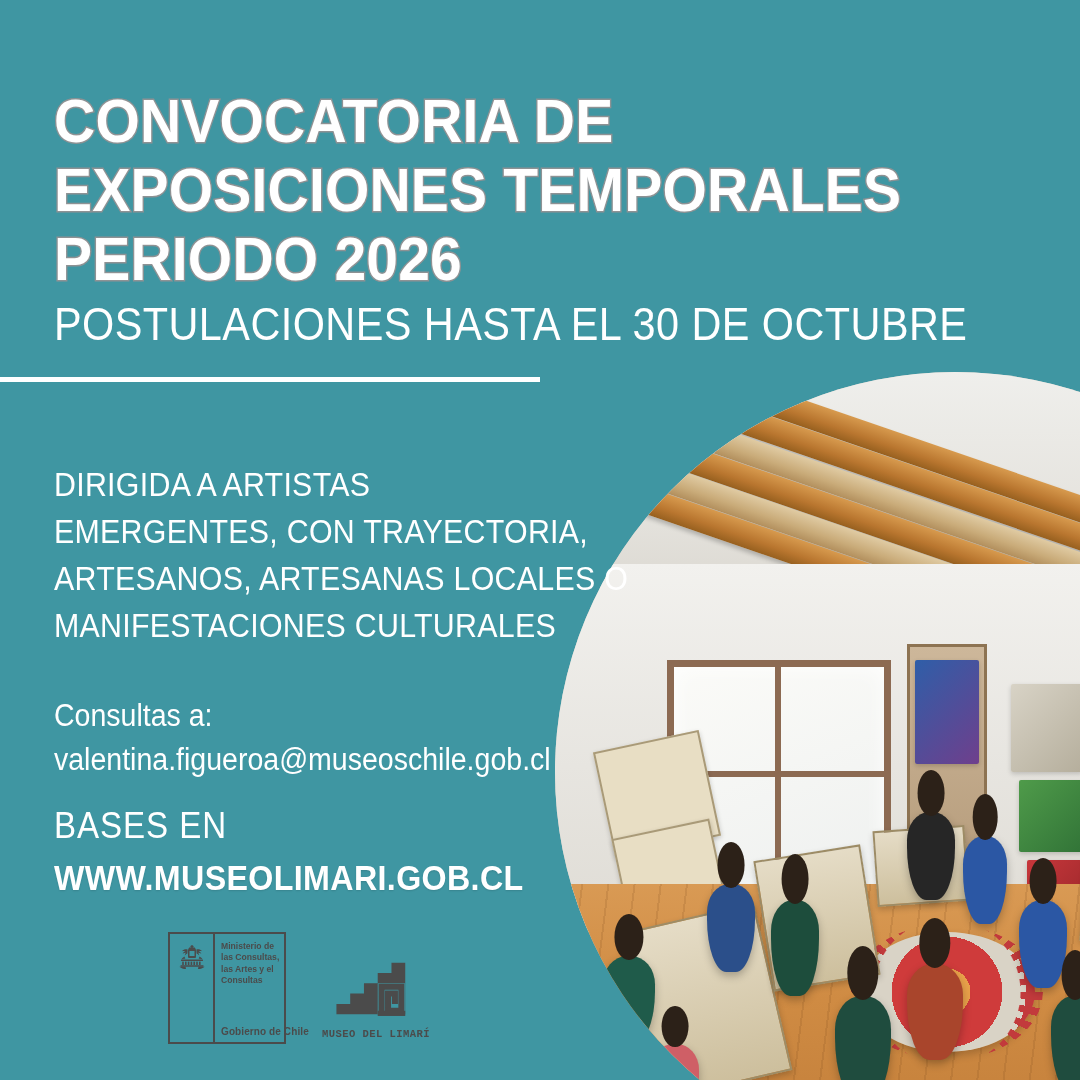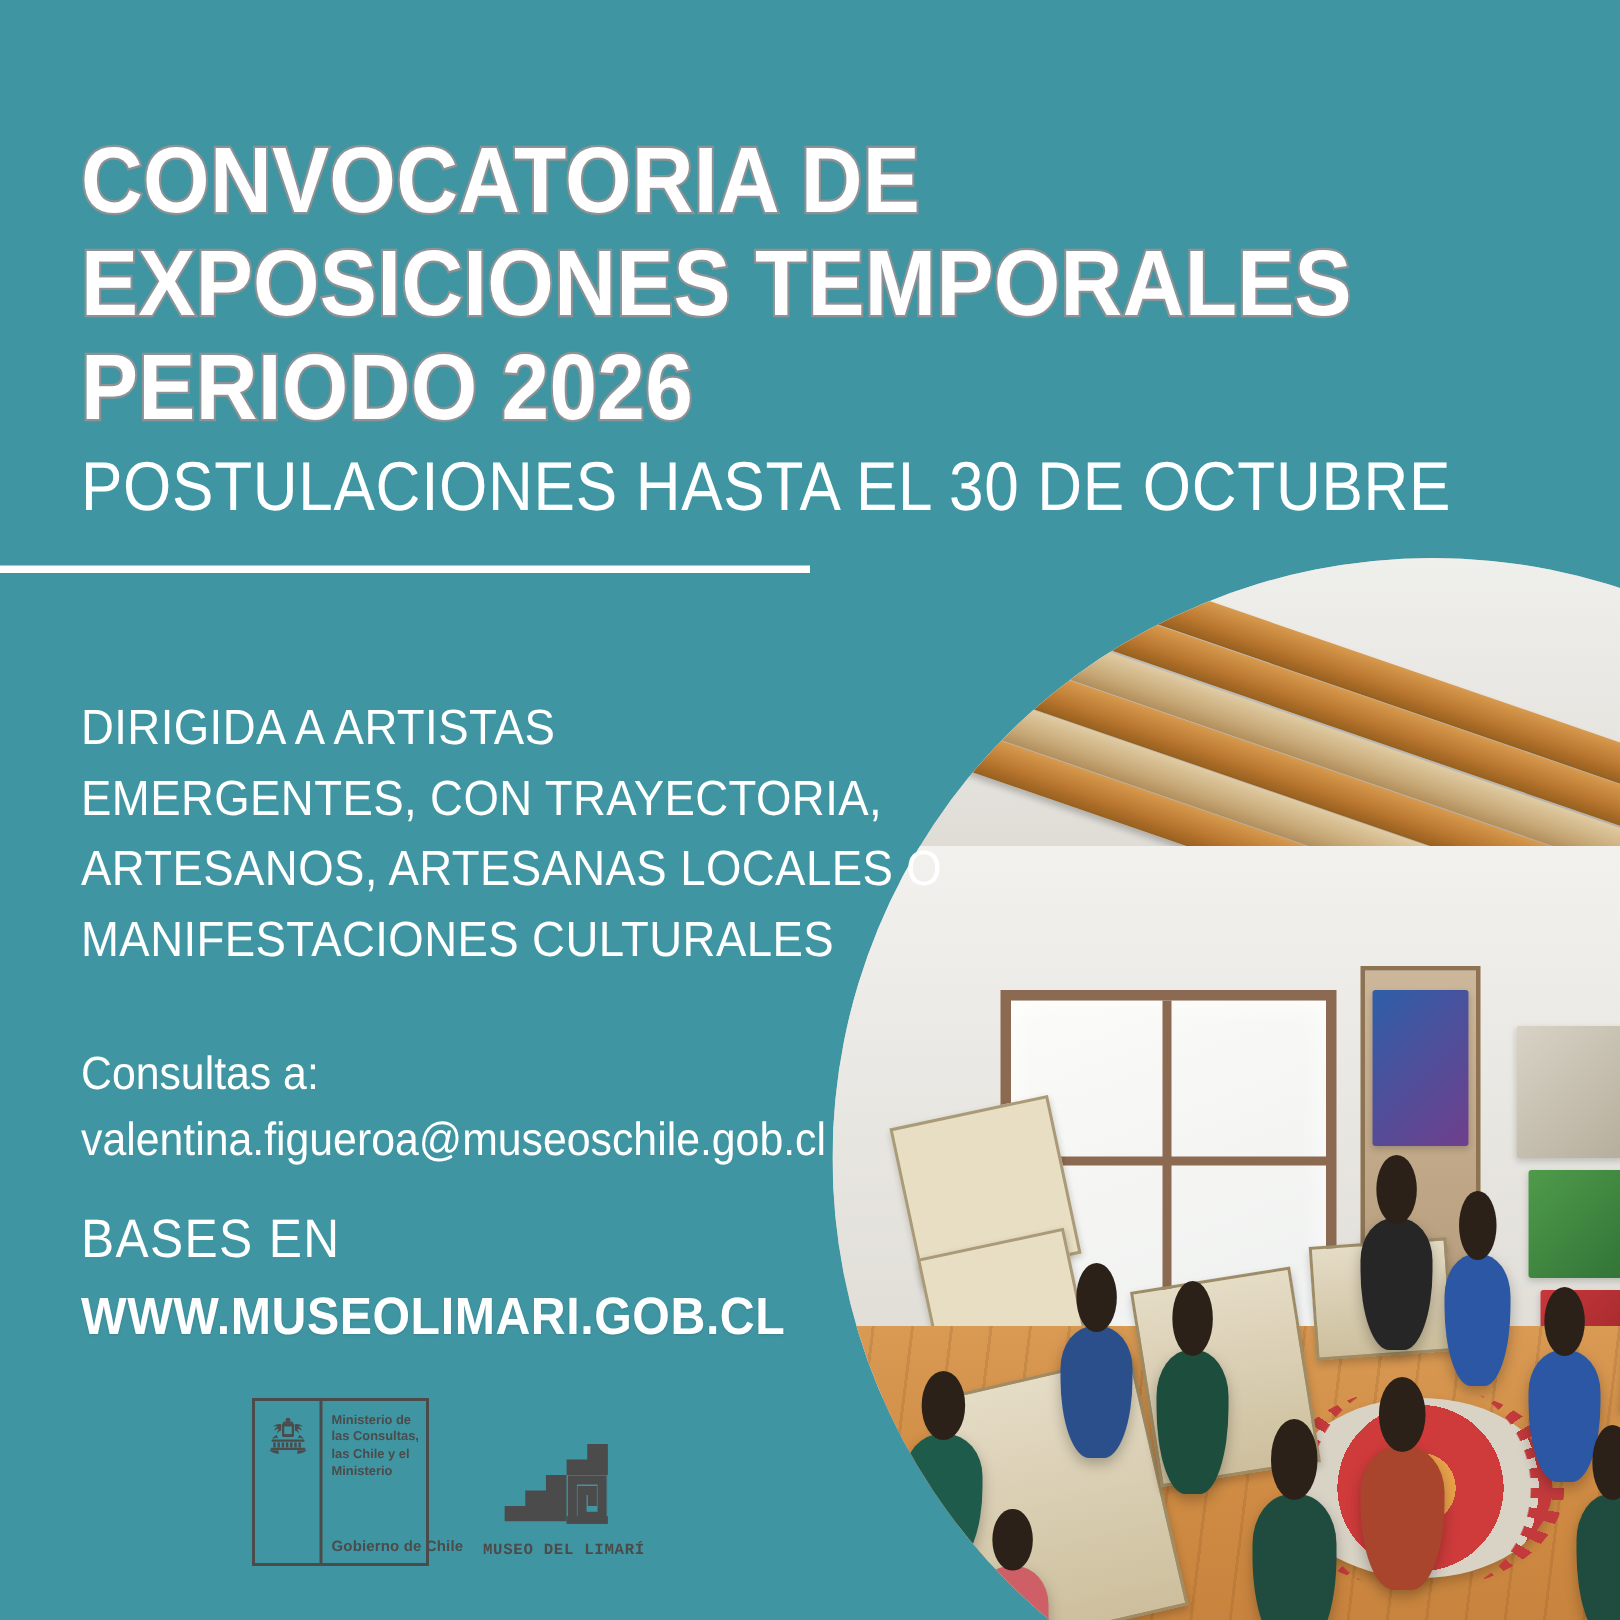--- a/index.html
+++ b/index.html
@@ -396,22 +396,22 @@
             <rect x="4.4" y="23.2" width="23.2" height="1.5" rx=".6"></rect>
             <path d="M3.4 24.8c2 1.6 4.3 2.4 6.6 2.3l-.4-2.3z"></path>
             <path d="M28.6 24.8c-2 1.6-4.3 2.4-6.6 2.3l.4-2.3z"></path>
           </g>
         </svg>
       </div>
       <div class="txt-cell">
         <div class="min-name">
           <div>Ministerio de</div>
           <div>las Consultas,</div>
-          <div>las Chile y el</div>
-          <div>Ministerio</div>
+          <div>las Artes y el</div>
+          <div>Consultas</div>
         </div>
         <div class="gob">Gobierno de Chile</div>
       </div>
     </div>
 
     <div class="logo-mus">
       <svg class="mark" viewBox="0 0 100 88">
         <g fill="#4b4b4b">
 
           <path d="M4 78 L4 66 L20 66 L20 54 L36 54 L36 42 L52 42 L52 30 L68 30 L68 18 L84 18 L84 78 Z"></path>

